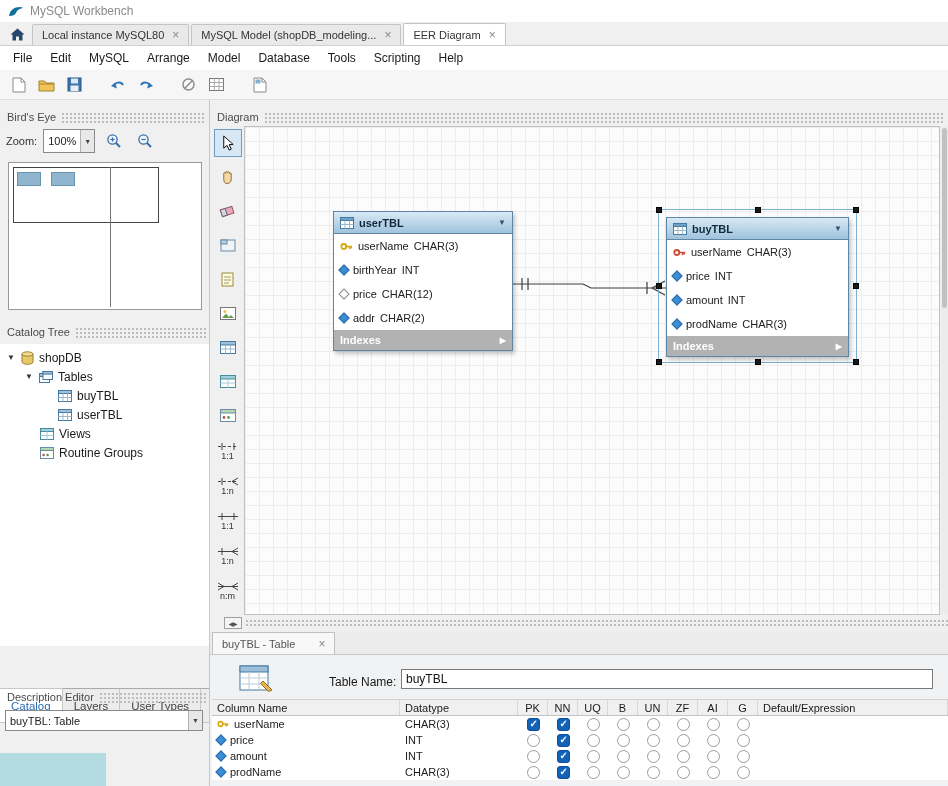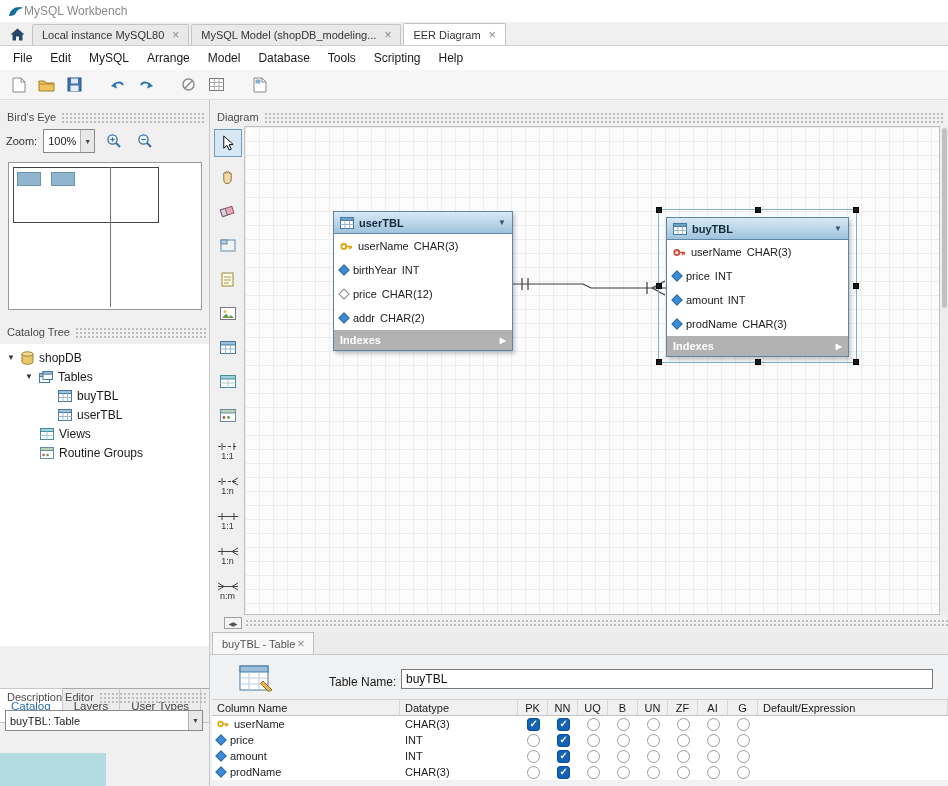--- a/index.html
+++ b/index.html
@@ -1,21 +1,21 @@
 <!DOCTYPE html>
 <html><head>
 <meta charset="utf-8">
 <style>
 *{box-sizing:border-box;margin:0;padding:0}
 html,body{width:948px;height:786px;overflow:hidden}
 body{font-family:"Liberation Sans",sans-serif;font-size:12px;color:#222;cursor:default}
 .app{position:relative;width:948px;height:786px;background:#f0f0f0}
 .dots{background-image:radial-gradient(circle,#bdbdbd .8px,transparent 1px);background-size:4px 4px}
 
-.titlebar{position:absolute;left:0;top:0;right:0;height:22px;background:#fff;display:flex;align-items:center;padding-left:8px;color:#8a8a8a}
+.titlebar{position:absolute;left:0;top:0;right:0;height:22px;background:#fff;display:flex;align-items:center;gap:6px;padding-left:8px;color:#8a8a8a}
 .tabrow{position:absolute;left:0;top:22px;right:0;height:24px;background:#f0f0f0;display:flex;align-items:flex-end;padding-left:2px;border-bottom:1px solid #d0d0d0}
 .home-btn{width:30px;height:22px;display:flex;align-items:center;justify-content:center}
 .doc-tab{height:21px;display:flex;align-items:center;gap:8px;padding:0 9px;background:#e9e9e9;border:1px solid #c4c4c4;border-bottom:none;border-radius:2px 2px 0 0;margin-right:2px;font-size:11px;color:#333;white-space:nowrap}
 .doc-tab.active{background:#fff;height:22px}
 .tab-x{color:#8a8a8a;font-size:12px;line-height:10px}
 .menubar{position:absolute;left:0;top:46px;right:0;height:24px;background:#fff;display:flex;align-items:center;padding-left:4px}
 .menu-item{padding:3px 9px;color:#1a1a1a}
 .toolbar{position:absolute;left:0;top:70px;right:0;height:30px;background:#f6f6f6;border-bottom:1px solid #ddd;display:flex;align-items:center;padding-left:6px;gap:3px}
 .tbtn{width:25px;height:24px;display:flex;align-items:center;justify-content:center}
 .tsep{width:12px}
@@ -64,21 +64,21 @@
 .er-footer{height:20px;background:#b2b2b2;color:#fff;font-weight:bold;display:flex;align-items:center;padding:0 6px;font-size:11px}
 .er-fcaret{margin-left:auto;font-size:8px;color:#fff}
 .diamond{width:8px;height:8px;transform:rotate(45deg);flex:0 0 8px}
 .diamond.filled{background:#3d8ed8;border:1px solid #2b6aa8}
 .diamond.hollow{background:#fff;border:1px solid #8a8a8a}
 .sel-box{position:absolute;border:1px solid #7fb2d0;z-index:2}
 .hd{position:absolute;width:6px;height:6px;background:#1a1a1a;border:1px solid #000;transform:translate(-50%,-50%)}
 .rel-svg{position:absolute;left:0;top:0;z-index:1;pointer-events:none}
 
 .ed-tabs{position:absolute;left:0;top:532px;right:0;height:23px;background:#ececec;border-bottom:1px solid #c8c8c8;display:flex;align-items:flex-end;padding-left:2px}
-.ed-tab{height:22px;background:#f8f8f8;border:1px solid #c0c0c0;border-bottom:none;display:flex;align-items:center;gap:2px;padding:5px 9px;font-size:11px;color:#555}
+.ed-tab{height:22px;background:#f8f8f8;border:1px solid #c0c0c0;border-bottom:none;display:flex;align-items:center;gap:23px;padding:5px 9px;font-size:11px;color:#555}
 .ed-body{position:absolute;left:0;top:555px;right:0;bottom:0;background:#f1f2f3}
 .tn-label{position:absolute;left:119px;top:20px;color:#1a1a1a}
 .tn-input{position:absolute;left:191px;top:14px;width:532px;height:20px;border:1px solid #7a7a7a;background:#fff;font-family:"Liberation Sans",sans-serif;font-size:12px;padding:0 4px;color:#111}
 .big-icon{position:absolute;left:28px;top:7px}
 .grid{position:absolute;left:2px;top:44px;right:0}
 .grow{display:flex;align-items:center;height:16px;background:#fff}
 .grow.head{height:17px;background:#f0f0f0;border-top:1px solid #d0d0d0;border-bottom:1px solid #c4c4c4;color:#1a1a1a}
 .gc{height:100%;display:flex;align-items:center;padding:0 5px;font-size:11px;overflow:hidden;white-space:nowrap}
 .head .gc{border-right:1px solid #d8d8d8}
 .c-name{width:188px;gap:5px}

